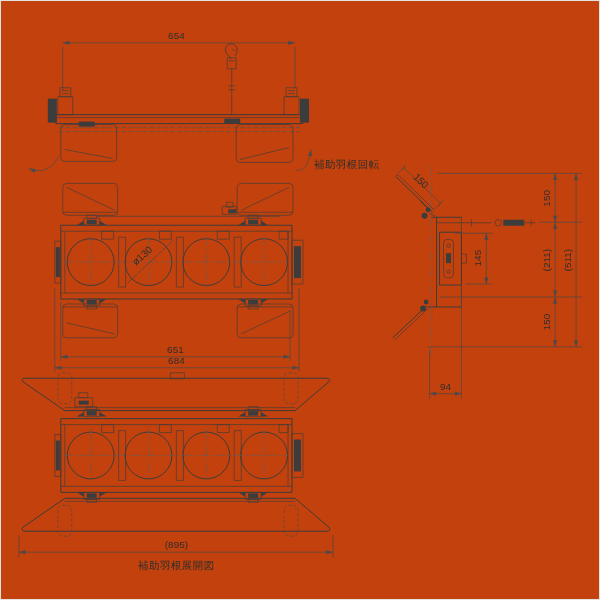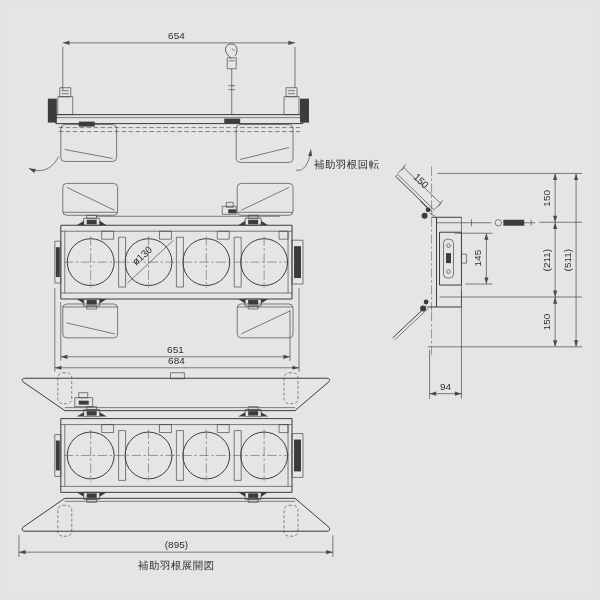--- a/index.html
+++ b/index.html
@@ -1,16 +1,16 @@
 <!DOCTYPE html>
 <html><head>
 <meta charset="utf-8">
 <style>
   html,body{margin:0;padding:0;background:#fff;}
-  .frame{width:598px;height:598px;border:1px solid #e2e2e2;background:#e5e5e5;position:relative;overflow:hidden;}
+  .frame{width:598px;height:598px;border:1px solid #e2e2e2;background:#c2410c;position:relative;overflow:hidden;}
   svg{display:block;}
   .s{stroke:#3c3c3c;stroke-width:1;fill:none;stroke-linejoin:round;stroke-linecap:butt;}
   .t05{stroke-width:.65;}
   .t08{stroke-width:.8;}
   .dsh{stroke:#555;stroke-width:.7;stroke-dasharray:4.5 2.5;fill:none;}
   .dsh2{stroke:#4a4a4a;stroke-width:.65;stroke-dasharray:3 2;fill:none;}
   .cl{stroke:#606060;stroke-width:.6;stroke-dasharray:9.5 2.5 2.5 2.5;fill:none;}
   .dim{stroke:#4a4a4a;stroke-width:.7;fill:none;}
   .fl{fill:#3c3c3c;stroke:none;}
   text{font-family:"Liberation Sans","DejaVu Sans",sans-serif;font-size:10px;fill:#2e2e2e;}

